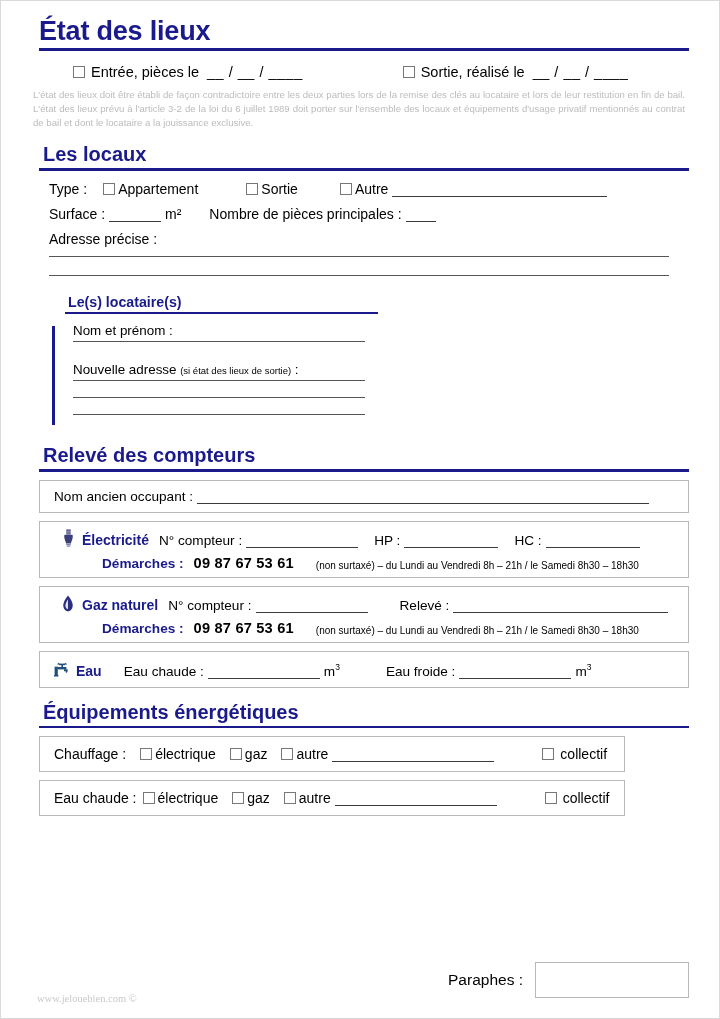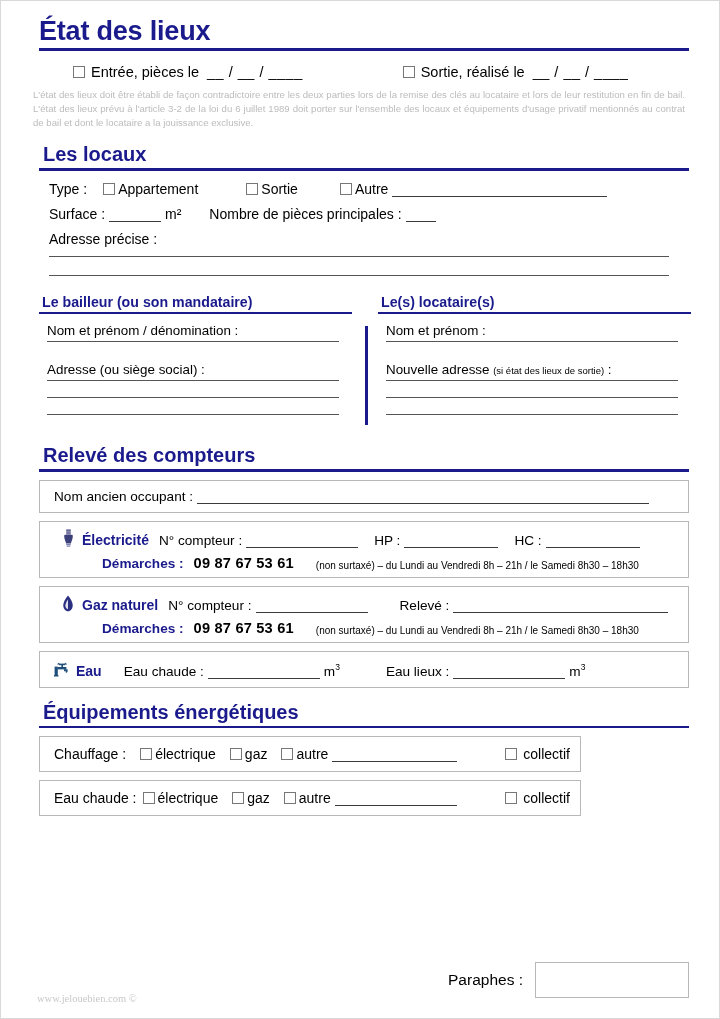--- a/index.html
+++ b/index.html
@@ -199,21 +199,21 @@
   .dem-note { font-size: 10px; margin-left: 22px; }
 
   .m3 { font-size: 13.6px; }
   .m3 sup { font-size: 8.5px; }
 
   
   .eq-box {
     box-sizing: border-box;
     border: 1px solid #b8b8b8;
     margin: 8px 0 0 16px;
-    width: 542px;
+    width: 586px;
     padding: 9px 10px 9px 14px;
   }
   .eq-line { display: flex; align-items: flex-end; font-size: 14px; white-space: nowrap; }
   .eq-opt { display: flex; align-items: center; margin-left: 14px; }
   .eq-opt .cb { margin-right: 3px; }
   .eq-opt.first { margin-left: 16px; }
   .eq-collectif { margin-left: 44px; display: flex; align-items: center; }
 
   
   .footer {
@@ -303,32 +303,20 @@
 
       <div class="row">
         <span class="lbl">Adresse précise :</span>
       </div>
 
       <div class="blank-line"></div>
       <div class="blank-line"></div>
     </div>
 
     <div class="two-col">
-      <div class="col">
-        <h2>Le bailleur (ou son mandataire)</h2>
-        <div class="rule"></div>
-        <div class="col-body">
-          <div class="field-label">Nom et prénom / dénomination :</div>
-          <div class="col-line"></div>
-          <div class="field-label">Adresse (ou siège social) :</div>
-          <div class="col-line tight"></div>
-          <div class="col-line tight"></div>
-          <div class="col-line tight"></div>
-        </div>
-      </div>
 
       <div class="col right">
         <div class="divider"></div>
         <h2>Le(s) locataire(s)</h2>
         <div class="rule"></div>
         <div class="col-body">
           <div class="field-label">Nom et prénom :</div>
           <div class="col-line"></div>
           <div class="field-label">
             <span>Nouvelle adresse</span>
@@ -413,21 +401,21 @@
             <rect x="5.0" y="1.6" width="6.2" height="1.6" fill="#1f4f7a"></rect>
             <rect x="7.4" y="2.6" width="1.6" height="2.6" fill="#1f4f7a"></rect>
             <path d="M4.5 0.8 L6.2 2.4 L3.0 2.4 Z" fill="#1f4f7a"></path>
             <path d="M11.6 0.8 L13.2 2.4 L10.0 2.4 Z" fill="#1f4f7a"></path>
           </svg>
         </span>
         <span class="util-name">Eau</span>
         <span class="gap-s">Eau chaude :</span>
         <span class="ul w110"></span>
         <span class="m3"><span>m</span><sup>3</sup></span>
-        <span class="gap-l">Eau lieux :</span>
+        <span class="gap-l">Eau froide :</span>
         <span class="ul w110"></span>
         <span class="m3"><span>m</span><sup>3</sup></span>
       </div>
     </div>
 
     <div class="sect">
       <h2>Équipements énergétiques</h2>
       <div class="rule"></div>
     </div>
 

